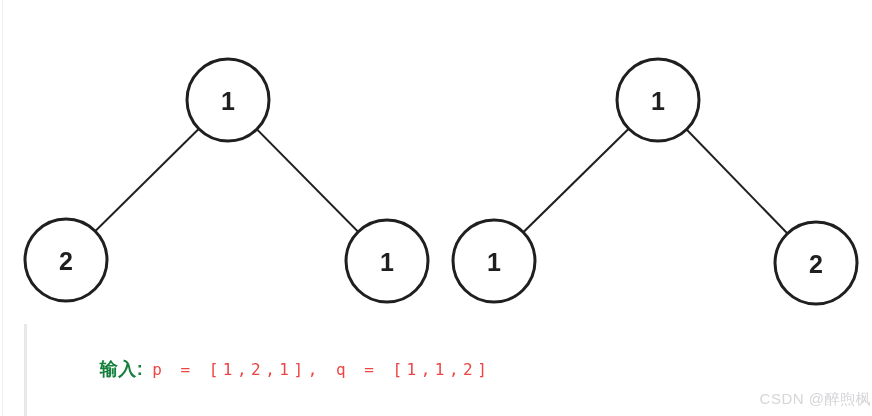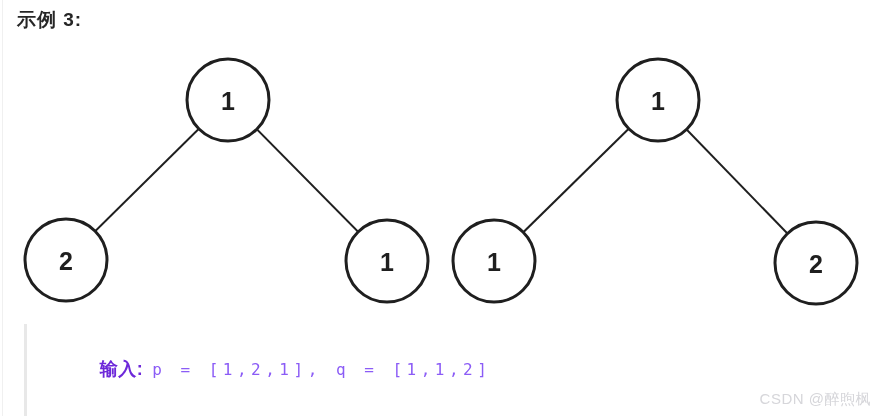--- a/index.html
+++ b/index.html
@@ -37,47 +37,46 @@
     border-left: 3px solid #e8e8e8;
     padding-left: 17px;
   }
   .code-row {
     line-height: 30px;
     white-space: pre;
   }
   .code-label {
     font-size: 18px;
     font-weight: 700;
-    color: #6d28d9;
+    color: #15803d;
     margin-right: 9px;
     letter-spacing: 0.5px;
     padding-left: 29px;
   }
   .code-value {
     font-family: "DejaVu Sans Mono", "Liberation Mono", monospace;
     font-size: 16px;
-    color: #8b5cf6;
+    color: #ef4444;
     letter-spacing: 4.5px;
   }
   .watermark {
     position: absolute;
     right: 1px; top: 390px;
     font-size: 15px;
     color: #d6d6da;
     letter-spacing: 0.5px;
     text-align: center;
   }
 </style>
 </head>
 <body>
 
 <div class="page">
   <div class="page-edge"></div>
 
-  <div class="title">示例 3:</div>
 
   <svg class="tree-svg" id="tree-canvas" viewBox="0 0 872 320" xmlns="http://www.w3.org/2000/svg">
       <line x1="228" y1="100" x2="66" y2="260" stroke="#1f1f1f" stroke-width="2"></line>
       <line x1="228" y1="100" x2="387" y2="261" stroke="#1f1f1f" stroke-width="2"></line>
       <circle cx="228" cy="100" r="41" fill="#ffffff" stroke="#1f1f1f" stroke-width="3"></circle>
       <text x="228" y="100" text-anchor="middle" dominant-baseline="central" dy="1" fill="#1f1f1f" font-size="25" font-weight="700" font-family="&quot;Liberation Sans&quot;, sans-serif">1</text>
       <circle cx="66" cy="260" r="41" fill="#ffffff" stroke="#1f1f1f" stroke-width="3"></circle>
       <text x="66" y="260" text-anchor="middle" dominant-baseline="central" dy="1" fill="#1f1f1f" font-size="25" font-weight="700" font-family="&quot;Liberation Sans&quot;, sans-serif">2</text>
       <circle cx="387" cy="261" r="41" fill="#ffffff" stroke="#1f1f1f" stroke-width="3"></circle>
       <text x="387" y="261" text-anchor="middle" dominant-baseline="central" dy="1" fill="#1f1f1f" font-size="25" font-weight="700" font-family="&quot;Liberation Sans&quot;, sans-serif">1</text>

